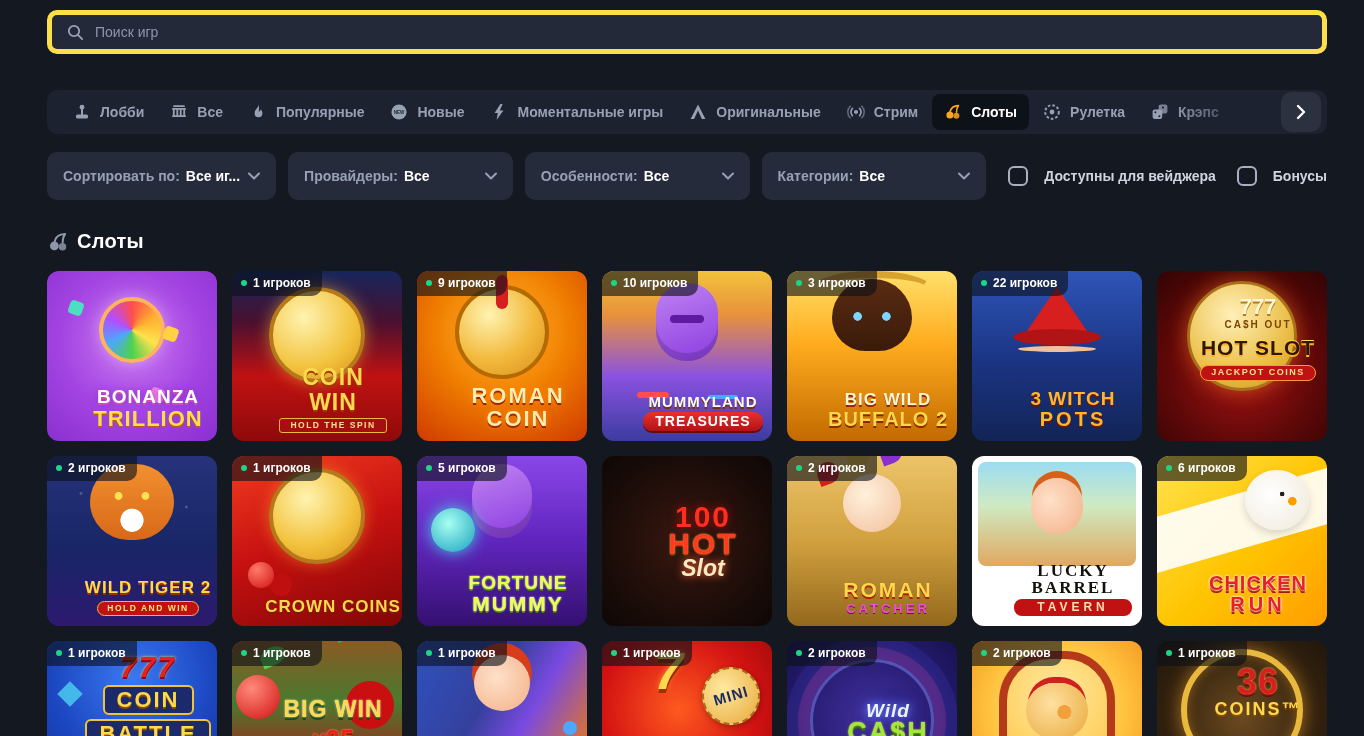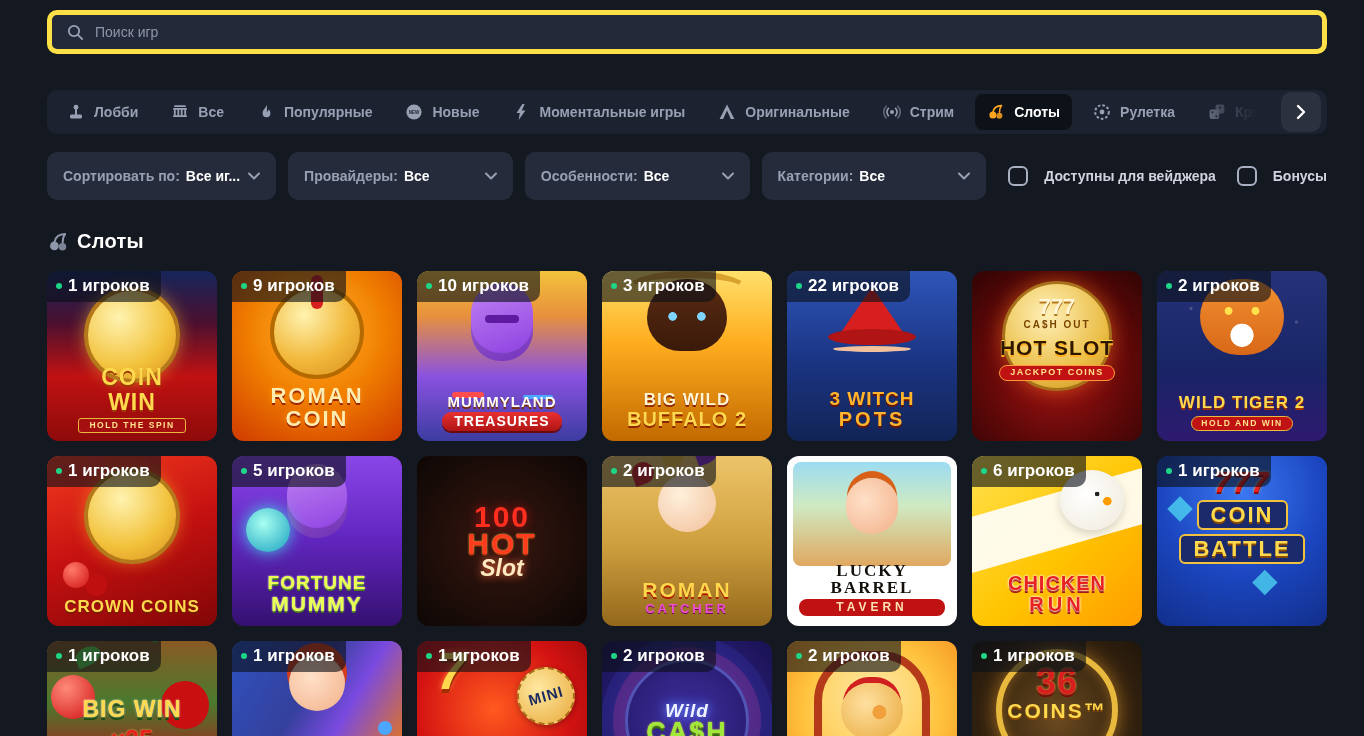--- a/index.html
+++ b/index.html
@@ -10,21 +10,21 @@
   
   .searchbar { margin-top:10px; height:44px; background:#232938; border:5px solid #fde047;
     border-radius:10px; display:flex; align-items:center; padding:0 15px; gap:11px; }
   .sicon { display:flex; color:#9aa3b6; }
   .sinput { flex:1; background:transparent; border:none; outline:none; color:#e8ecf4; font-size:14px;
     font-family:inherit; }
   .sinput::placeholder { color:#8e96aa; }
 
   
   .tabbar { position:relative; margin-top:20px; height:44px; background:#1d2230; border-radius:10px; }
-  .tabs { display:flex; align-items:center; gap:9px; padding:0 8px; height:100%; overflow:hidden;margin-top:36px; }
+  .tabs { display:flex; align-items:center; gap:2px; padding:0 14px; height:100%; overflow:hidden;margin-top:36px; }
   .tab { display:flex; align-items:center; gap:9px; padding:9px 12px; border-radius:8px;
     color:#98a1b4; font-size:14px; font-weight:700; cursor:pointer; white-space:nowrap; flex:0 0 auto; }
   .tab .ticon { display:flex; color:#98a1b4; }
   .tab.active { background:#0d1118; color:#fff; }
   .tab.active .ticon { color:#ffa51f; }
   .tabs-fade { position:absolute; right:48px; top:0; bottom:0; width:110px; pointer-events:none;
     background:linear-gradient(90deg, rgba(29,34,48,0), #1d2230 80%); }
   .tabs-next { position:absolute; right:6px; top:2px; width:40px; height:40px; border:none;
     border-radius:10px; background:#2b313e; display:flex; align-items:center; justify-content:center;
     cursor:pointer; }
@@ -45,25 +45,25 @@
   
   .section-head { margin-top:30px; display:flex; align-items:center; gap:12px; }
   .section-head .hicon { display:flex; color:#8e96aa; transform:scale(1.25); transform-origin:left center; }
   .section-title { color:#fff; font-size:20px; font-weight:800; letter-spacing:.3px; }
 
   
   .grid { margin-top:18px; display:grid; grid-template-columns:repeat(7,170px); gap:15px; }
   .tile { position:relative; width:170px; height:170px; border-radius:12px; overflow:hidden; cursor:pointer; }
   .art { position:absolute; inset:0; }
   .tt { position:absolute; inset:0; z-index:2; display:flex; flex-direction:column; align-items:center;
-    justify-content:flex-end; padding-bottom:10px; pointer-events:none; }
+    justify-content:flex-end; padding-bottom:10px; pointer-events:none;margin-left:32px; }
   .line { font-weight:900; line-height:1.08; white-space:nowrap; }
   .badge { position:absolute; top:0; left:0; display:flex; align-items:center; gap:6px;
     background:rgba(12,16,24,.62); padding:5px 11px 6px 9px; border-radius:12px 0 10px 0; z-index:3; }
-  .badge .bl { font-size:17px; font-weight:700; color:#fff; }
+  .badge .bl { font-size:12px; font-weight:700; color:#fff; }
   .dot { width:6px; height:6px; border-radius:50%; background:#1ed587; }
 
   
   .t-bonanza { background:radial-gradient(circle at 50% 42%,#cb79f2 0%,#a344e2 55%,#8a2fd0 100%); }
   .t-bonanza .art::before { content:""; position:absolute; left:50%; top:26px; transform:translateX(-50%);
     width:58px; height:58px; border-radius:50%;
     background:conic-gradient(#ff4d4d,#ffb02e,#ffe24d,#4dd24d,#4da6ff,#b44dff,#ff4d4d);
     border:4px solid #ffb35c; box-shadow:0 0 16px rgba(255,255,255,.35); }
   .t-bonanza .art::after { content:""; position:absolute; left:22px; top:30px; width:14px; height:14px;
     border-radius:4px; background:#4de0c0; transform:rotate(20deg);
@@ -272,21 +272,21 @@
     background:radial-gradient(circle at 62% 52%,#f2a03c 14%,transparent 15%),
       radial-gradient(circle at 40% 36%,#ffe0a0,#e8a93c);
     box-shadow:0 -8px 0 -2px #d02020; }
 
   .t-36coins { background:radial-gradient(circle at 50% 45%,#6b4a1f 0%,#33220f 58%,#1a120a 100%); }
   .t-36coins .art::before { content:""; position:absolute; left:50%; top:8px; transform:translateX(-50%);
     width:110px; height:110px; border-radius:50%; border:6px solid #e8b93c;
     box-shadow:0 0 18px rgba(255,170,40,.5),inset 0 0 12px rgba(255,170,40,.4); }
   .t-36coins .tt { justify-content:flex-start; padding-top:22px; }
   .t-36coins .l0 { font-size:36px; color:#d81f1f; text-shadow:0 0 2px #ffd94d,0 3px 0 #7a0808; letter-spacing:1px; }
-  .t-36coins .l1 { margin-top:-2px; font-size:21px; color:#ffd94d; text-shadow:0 2px 0 #8a4a00; letter-spacing:2px;text-align:center; }
+  .t-36coins .l1 { margin-top:-2px; font-size:18px; color:#ffd94d; text-shadow:0 2px 0 #8a4a00; letter-spacing:2px;text-align:center; }
 </style>
 </head>
 <body>
 
 <div class="page">
 
   <div class="searchbar">
     <span class="sicon">
       <svg width="17" height="17" viewBox="0 0 17 17" fill="none">
         <circle cx="7" cy="7" r="5.2" stroke="currentColor" stroke-width="1.8"></circle>
@@ -454,20 +454,28 @@
         <svg width="18" height="18" viewBox="0 0 18 18">
           <path d="M6.1 8.7C6.9 5 9.4 2.8 14.3 2.6M12.5 9.3c.1-2.9.5-4.9 2-6.7" stroke="currentColor" stroke-width="1.6" fill="none" stroke-linecap="round"></path>
           <circle cx="5.9" cy="12.1" r="3.5" fill="currentColor"></circle>
           <circle cx="12.4" cy="12.7" r="3" fill="currentColor" opacity=".85"></circle>
         </svg>
       </span>
     <span class="section-title">Слоты</span>
   </div>
 
   <div class="grid" id="games-grid">
+      <div class="tile t-bonanza">
+    <div class="art"></div>
+    <div class="tt">
+          <span class="line l0">BONANZA</span>
+          <span class="line l1">TRILLION</span>
+        </div>
+
+  </div>
       <div class="tile t-coinwin">
     <div class="art"></div>
     <div class="tt">
           <span class="line l0">COIN</span>
           <span class="line l1">WIN</span>
           <span class="line l2">HOLD THE SPIN</span>
         </div>
     <div class="badge">
       <span class="dot"></span>
       <span class="bl">1 игроков</span>

